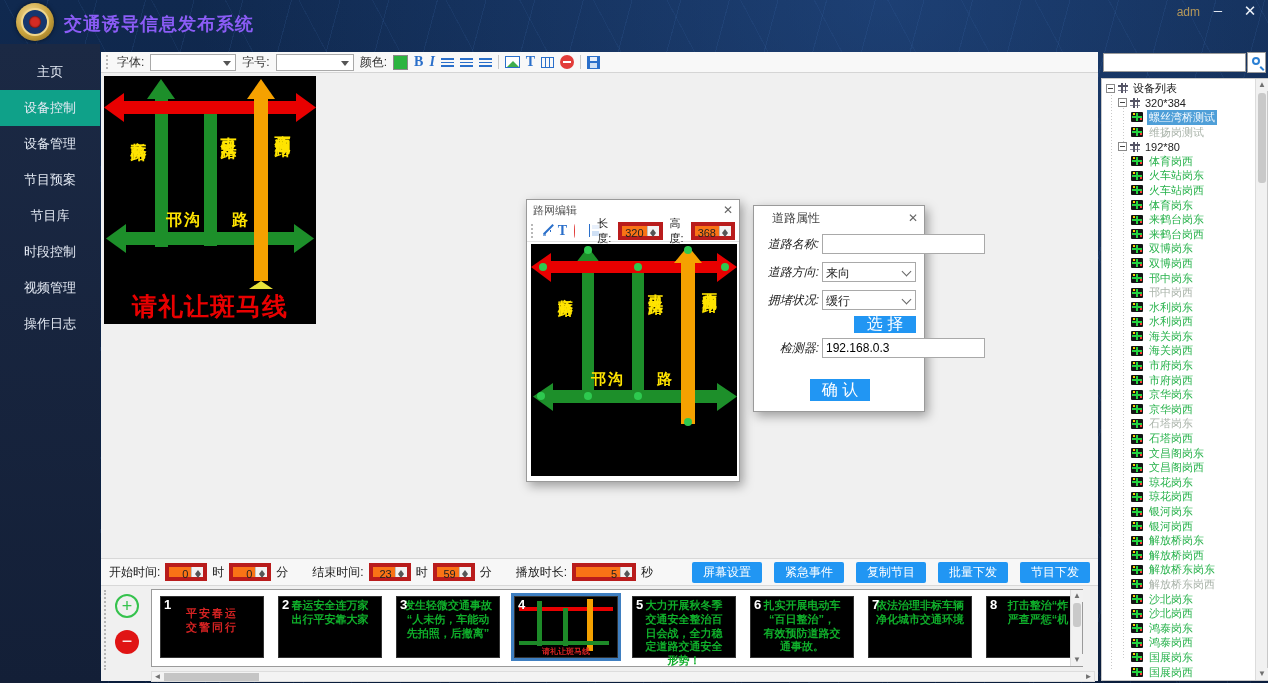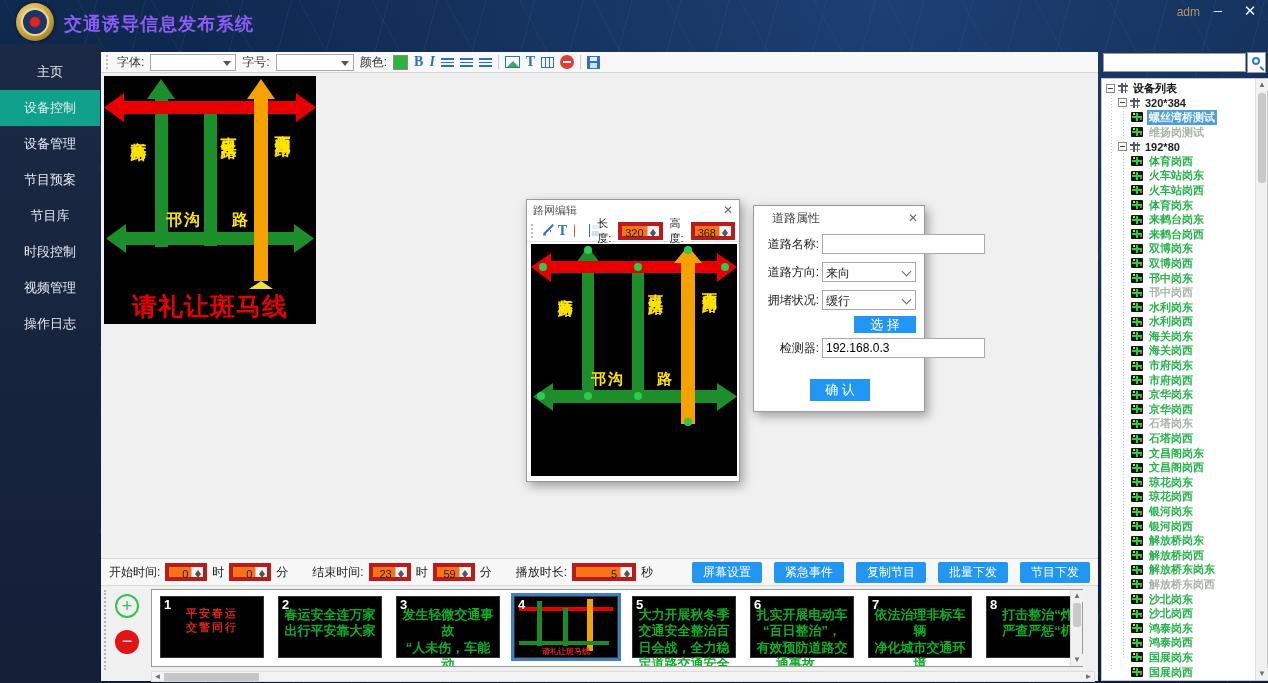--- a/index.html
+++ b/index.html
@@ -88,28 +88,28 @@
   .dlg-close { margin-left:auto; color:#666; font-size:12px; line-height:12px; cursor:pointer; }
   .dlg-toolbar { height:22px; display:flex; align-items:center; gap:7px; padding:0 4px; font-size:11px;
     border-bottom:1px solid #e3e3e3; }
   .dlg-canvas { position:absolute; left:4px; top:44px; width:206px; height:232px; background:#000; }
   .dlg-canvas .vlabel { font-size:15px; }
   .dlg-canvas .hlabel { font-size:15px; }
   
   .props { width:172px; height:207px; }
   .props .dlg-title { font-size:12px; color:#444; height:24px;margin-left:12px; }
   .prow { position:absolute; left:6px; right:8px; height:20px; display:flex; align-items:center; }
-  .plabel { width:62px; text-align:right; font-size:12px; color:#222; padding-right:3px; flex:0 0 62px; }
+  .plabel { width:62px; text-align:right; font-size:12px; color:#222; padding-right:3px; flex:0 0 62px;font-style:italic; }
   .pinput { flex:1; height:20px; border:1px solid #a9a9a9; background:#fff; font-size:12px;
     font-family:"Liberation Sans",sans-serif; padding:0 3px; }
   .pselect { flex:1; height:20px; border:1px solid #a9a9a9; background:#fff; font-size:12px;
     padding:2px 3px; position:relative; }
   .pselect::after { content:""; position:absolute; right:5px; top:7px; width:6px; height:6px;
     border-right:1px solid #666; border-bottom:1px solid #666; transform:rotate(45deg); margin-top:-2px; }
-  .btn-blue { background:#2196f3; color:#fff; font-size:13px; border:none; display:flex;
+  .btn-blue { background:#2196f3; color:#fff; font-size:16px; border:none; display:flex;
     align-items:center; justify-content:center; cursor:pointer; }
   
   .botbar { position:absolute; left:0; top:506px; width:997px; height:28px; background:#f7f7f7;
     border-top:1px solid #d8d8d8; border-bottom:1px solid #d8d8d8; display:flex; align-items:center;
     gap:5px; padding:0 8px; font-size:12px; color:#222; }
   .gapx { width:14px; }
   .spacer { flex:1; }
   .abtn { background:#2196f3; color:#fff; height:21px; padding:0 11px; font-size:12px;
     display:flex; align-items:center; border-radius:2px; margin-left:7px; cursor:pointer; }
   
@@ -117,22 +117,22 @@
   .tgrip { position:absolute; left:3px; top:4px; height:80px; border-left:2px dotted #b5b5b5; }
   .add-btn { position:absolute; left:14px; top:8px; width:24px; height:24px; border-radius:50%;
     border:2px solid #35c24d; color:#35c24d; font-size:18px; line-height:20px; text-align:center; background:#fff0; }
   .del-btn { position:absolute; left:14px; top:44px; width:24px; height:24px; border-radius:50%;
     background:#e01414; color:#fff; font-size:18px; line-height:22px; text-align:center; }
   .thumbwrap { position:absolute; left:50px; top:3px; width:932px; height:78px; background:#fff;
     border:1px solid #9a9a9a; overflow:hidden; display:flex; gap:14px; padding:6px 0 0 8px; }
   .thumb { position:relative; flex:0 0 104px; width:104px; height:62px; background:#000; border:1px solid #333; }
   .thumb.selected { outline:3px solid #3f7fc1; }
   .thumb-num { position:absolute; left:3px; top:0; color:#fff; font-weight:bold; font-size:13px; z-index:2; }
-  .thumb-text { position:absolute; left:0; right:0; top:10px; padding:0 3px; white-space:pre-line;
-    text-align:center; font-size:13px; line-height:1.25; font-weight:bold; }
+  .thumb-text { position:absolute; left:0; right:0; top:2px; padding:0 3px; white-space:pre-line;
+    text-align:center; font-size:11px; line-height:1.25; font-weight:bold; }
   .thumb.red .thumb-text { color:#d42222; font-size:11px; letter-spacing:2px; top:10px; }
   .thumb.green .thumb-text { color:#0fae2a; }
   .thumb .mini-map { display:none; }
   .thumb.map .mini-map { display:block; position:absolute; inset:0; }
   .thumb.map .thumb-text { top:auto; bottom:0; font-size:8px; letter-spacing:0; color:#d42222; }
   .mm { position:absolute; }
   .mm.red { left:4%; right:4%; top:16%; height:4px; background:#e80000; }
   .mm.g1 { left:22%; top:6%; bottom:18%; width:5px; background:#1d8a28; }
   .mm.g2 { left:47%; top:18%; bottom:18%; width:5px; background:#1d8a28; }
   .mm.or { left:71%; top:4%; bottom:10%; width:6px; background:#f5a100; }
@@ -153,21 +153,21 @@
     border:1px solid #9a9a9a; background:#fff; font-size:12px; padding:0 4px; }
   .search-btn { position:absolute; left:1247px; top:52px; width:19px; height:21px; background:#fff;
     border:1px solid #9a9a9a; }
   .mag { position:absolute; left:4px; top:4px; width:8px; height:8px; border:2px solid #2a7fd4; border-radius:50%; }
   .mag::after { content:""; position:absolute; left:7px; top:7px; width:2px; height:5px; background:#2a7fd4; transform:rotate(-45deg); }
   .treepanel { position:absolute; left:1101px; top:78px; width:167px; height:603px; background:#fff; border:1px solid #c8c8c8; }
   .tree { position:absolute; left:0; top:0; right:13px; bottom:0; overflow:hidden; padding:2px 0 0 4px;
     background-image:repeating-linear-gradient(to bottom,#c9c9c9 0 1px,transparent 1px 3px),
                      repeating-linear-gradient(to bottom,#c9c9c9 0 1px,transparent 1px 3px);
     background-size:1px calc(100% - 20px),1px calc(100% - 40px);
-    background-position:9px 10px,21px 20px; background-repeat:no-repeat;font-weight:bold; }
+    background-position:9px 10px,21px 20px; background-repeat:no-repeat; }
   .trow { display:flex; align-items:center; height:14.6px; font-size:11px; color:#333; white-space:nowrap; cursor:pointer; }
   .trow.group { padding-left:12px; }
   .trow.leaf { padding-left:25px; }
   .expander { width:9px; height:9px; border:1px solid #8a8a8a; background:#fff; position:relative;
     margin-right:3px; flex:0 0 9px; }
   .expander::after { content:""; position:absolute; left:1px; right:1px; top:3px; height:1px; background:#444; }
   .gicon { width:10px; height:10px; margin-right:3px; flex:0 0 10px;
     background:linear-gradient(to right,transparent 3px,#556 3px 5px,transparent 5px 7px,#556 7px 8px,transparent 8px),
                linear-gradient(to bottom,transparent 2px,#556 2px 4px,transparent 4px 7px,#889 7px 8px,transparent 8px); }
   .tl { width:12px; height:10px; background:#141414; margin-right:4px; flex:0 0 12px; position:relative; border-radius:1px; }

